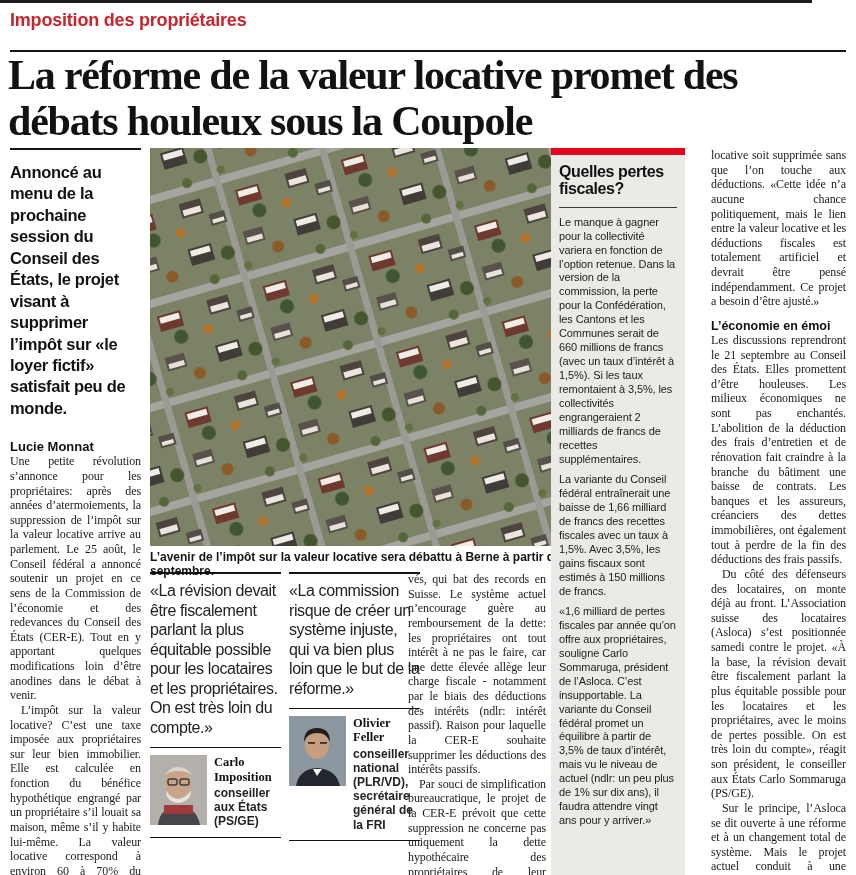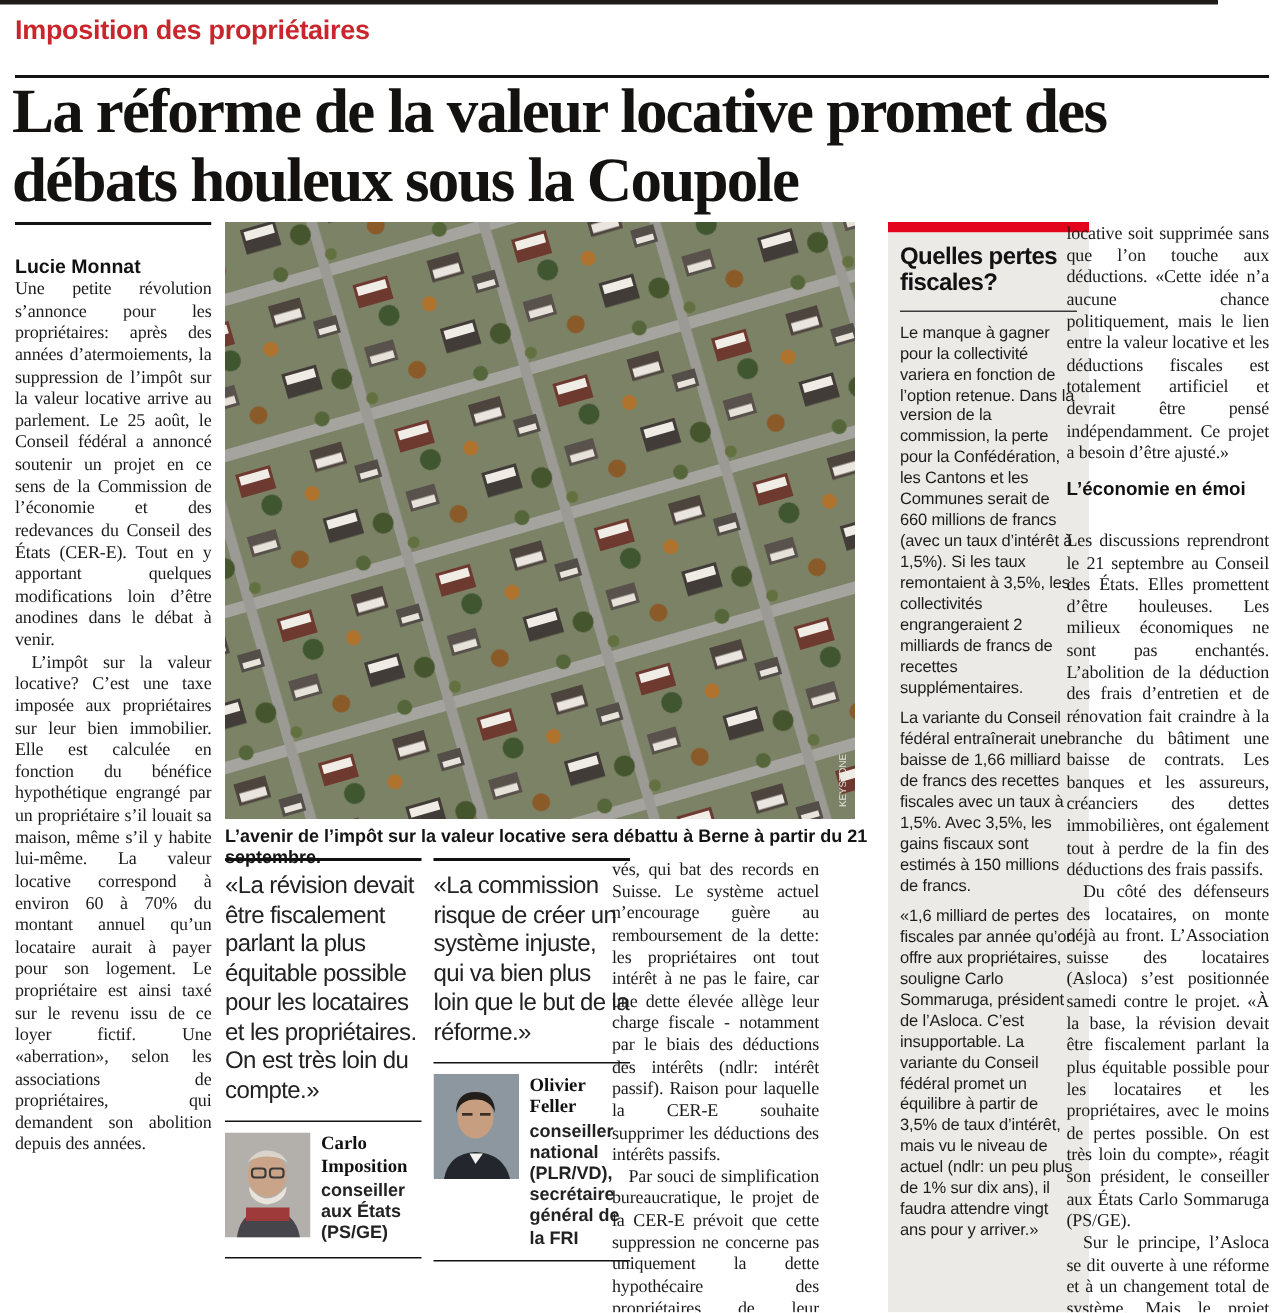--- a/index.html
+++ b/index.html
@@ -9,31 +9,31 @@
   .kicker{position:absolute;top:10px;left:10px;font-family:"Liberation Sans",sans-serif;
           font-weight:700;font-size:18px;color:#c9252c;letter-spacing:-0.2px;}
   .head-rule{position:absolute;top:50px;left:10px;width:836px;height:2px;background:#141414;}
   .headline{position:absolute;top:52px;left:8px;width:846px;margin:0;
             font-family:"Liberation Serif",serif;font-weight:700;font-size:42px;
             line-height:1.1;letter-spacing:-1.2px;color:#141210;}
   
   .col{position:absolute;overflow:hidden;}
   .colA{left:10px;top:148px;width:131px;height:727px;}
   .colD{left:408px;top:572px;width:138px;height:303px;}
-  .colE{left:592px;top:148px;width:134px;height:727px;}
+  .colE{left:551px;top:148px;width:134px;height:727px;}
   .colF{left:711px;top:148px;width:135px;height:727px;}
   .lead-rule{width:100%;height:2px;background:#141414;margin-bottom:12px;}
   .lead{margin:0;font-family:"Liberation Sans",sans-serif;font-weight:700;
         font-size:16.5px;line-height:1.3;letter-spacing:-0.3px;color:#121212;}
   .byline{margin:20px 0 0;font-family:"Liberation Sans",sans-serif;font-weight:700;
           font-size:13px;color:#121212;}
   p.body{margin:0;font-size:12px;line-height:1.22;letter-spacing:-0.1px;
          text-align:justify;text-justify:inter-word;}
   p.body + p.body{text-indent:11px;}
-  h3.subhead{margin:10px 0 20px;font-family:"Liberation Sans",sans-serif;font-weight:700;
+  h3.subhead{margin:10px 0 0;font-family:"Liberation Sans",sans-serif;font-weight:700;
              font-size:12.5px;color:#121212;}
   
   .photo{position:absolute;left:150px;top:148px;width:420px;height:398px;margin:0;
          background:#7b8266;}
   .photo svg{display:block;}
   .caption{position:absolute;left:150px;top:550px;width:430px;
            font-family:"Liberation Sans",sans-serif;font-weight:700;font-size:12px;
            color:#141414;}
   
   .quote{position:absolute;top:572px;width:131px;}
@@ -65,20 +65,21 @@
 
 <div class="page">
 
   <div class="top-strip"></div>
   <div class="kicker">Imposition des propriétaires</div>
   <div class="head-rule"></div>
   <h1 class="headline">La réforme de la valeur locative promet des débats houleux sous la Coupole</h1>
 
   <section class="col colA">
     <div class="lead-rule"></div>
+    <p class="lead">Annoncé au menu de la prochaine session du Conseil des États, le projet visant à supprimer l’impôt sur «le loyer fictif» satisfait peu de monde.</p>
     <div class="byline">Lucie Monnat</div>
     <p class="body">Une petite révolution s’annonce pour les propriétaires: après des années d’atermoiements, la suppression de l’impôt sur la valeur locative arrive au parlement. Le 25 août, le Conseil fédéral a annoncé soutenir un projet en ce sens de la Commission de l’économie et des redevances du Conseil des États (CER-E). Tout en y apportant quelques modifications loin d’être anodines dans le débat à venir.</p>
     <p class="body">L’impôt sur la valeur locative? C’est une taxe imposée aux propriétaires sur leur bien immobilier. Elle est calculée en fonction du bénéfice hypothétique engrangé par un propriétaire s’il louait sa maison, même s’il y habite lui-même. La valeur locative correspond à environ 60 à 70% du montant annuel qu’un locataire aurait à payer pour son logement. Le propriétaire est ainsi taxé sur le revenu issu de ce loyer fictif. Une «aberration», selon les associations de propriétaires, qui demandent son abolition depuis des années.</p>
 
   </section>
 
   <figure class="photo">
     <svg width="420" height="398" viewBox="0 0 420 398" preserveAspectRatio="none">
       <defs>
         <pattern id="town" width="110" height="100" patternUnits="userSpaceOnUse" patternTransform="rotate(-16)">

